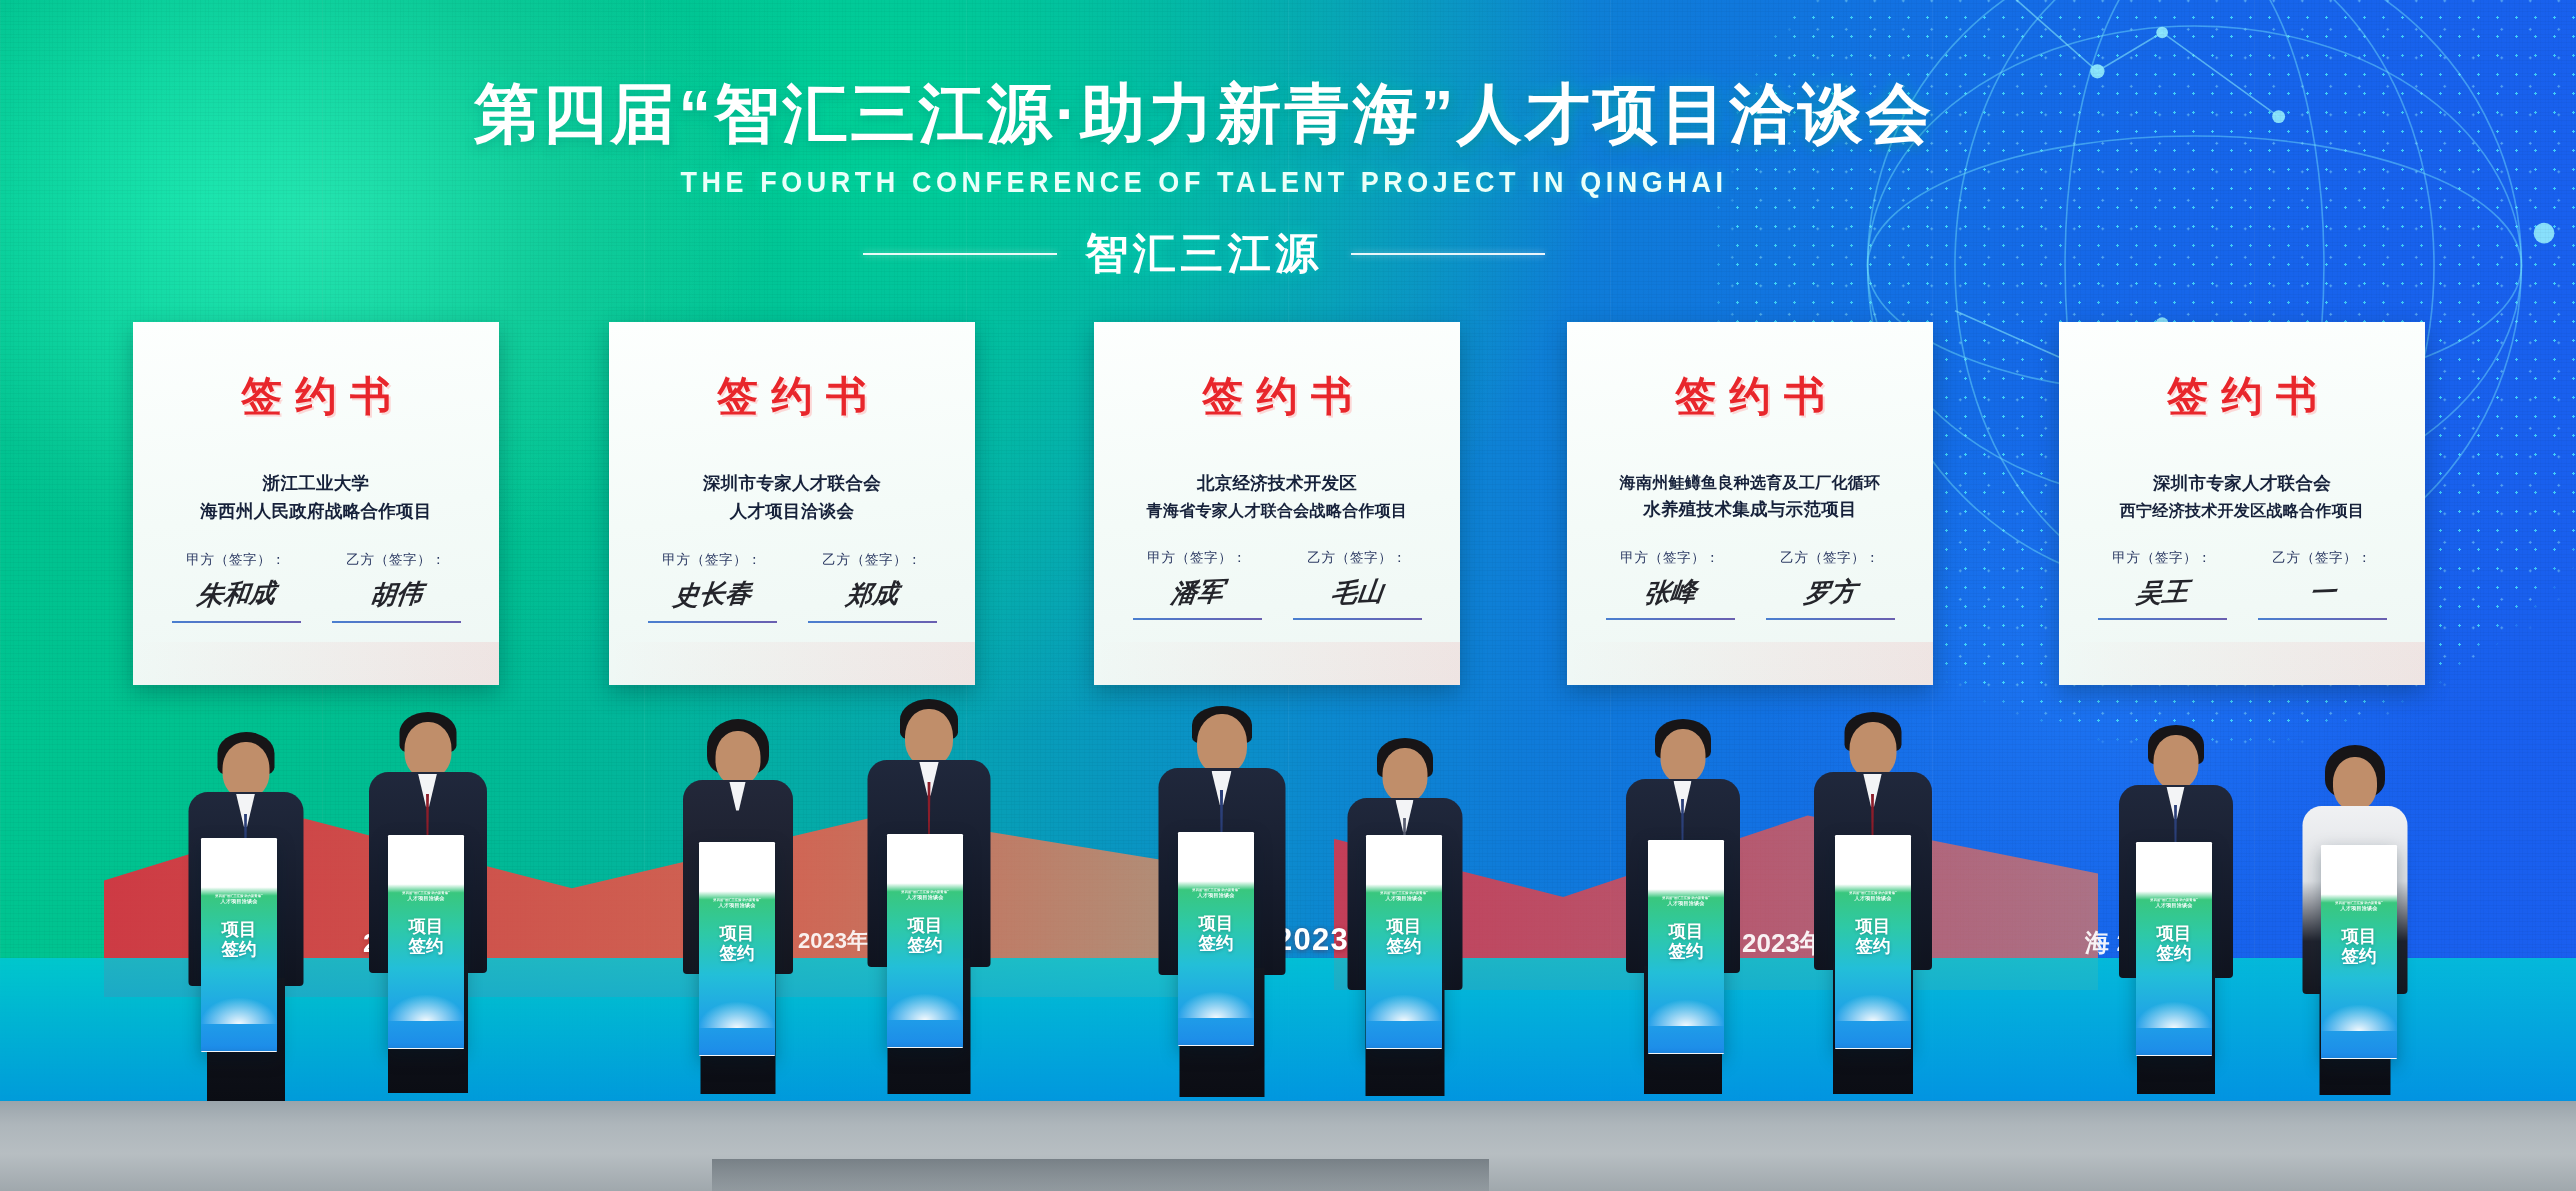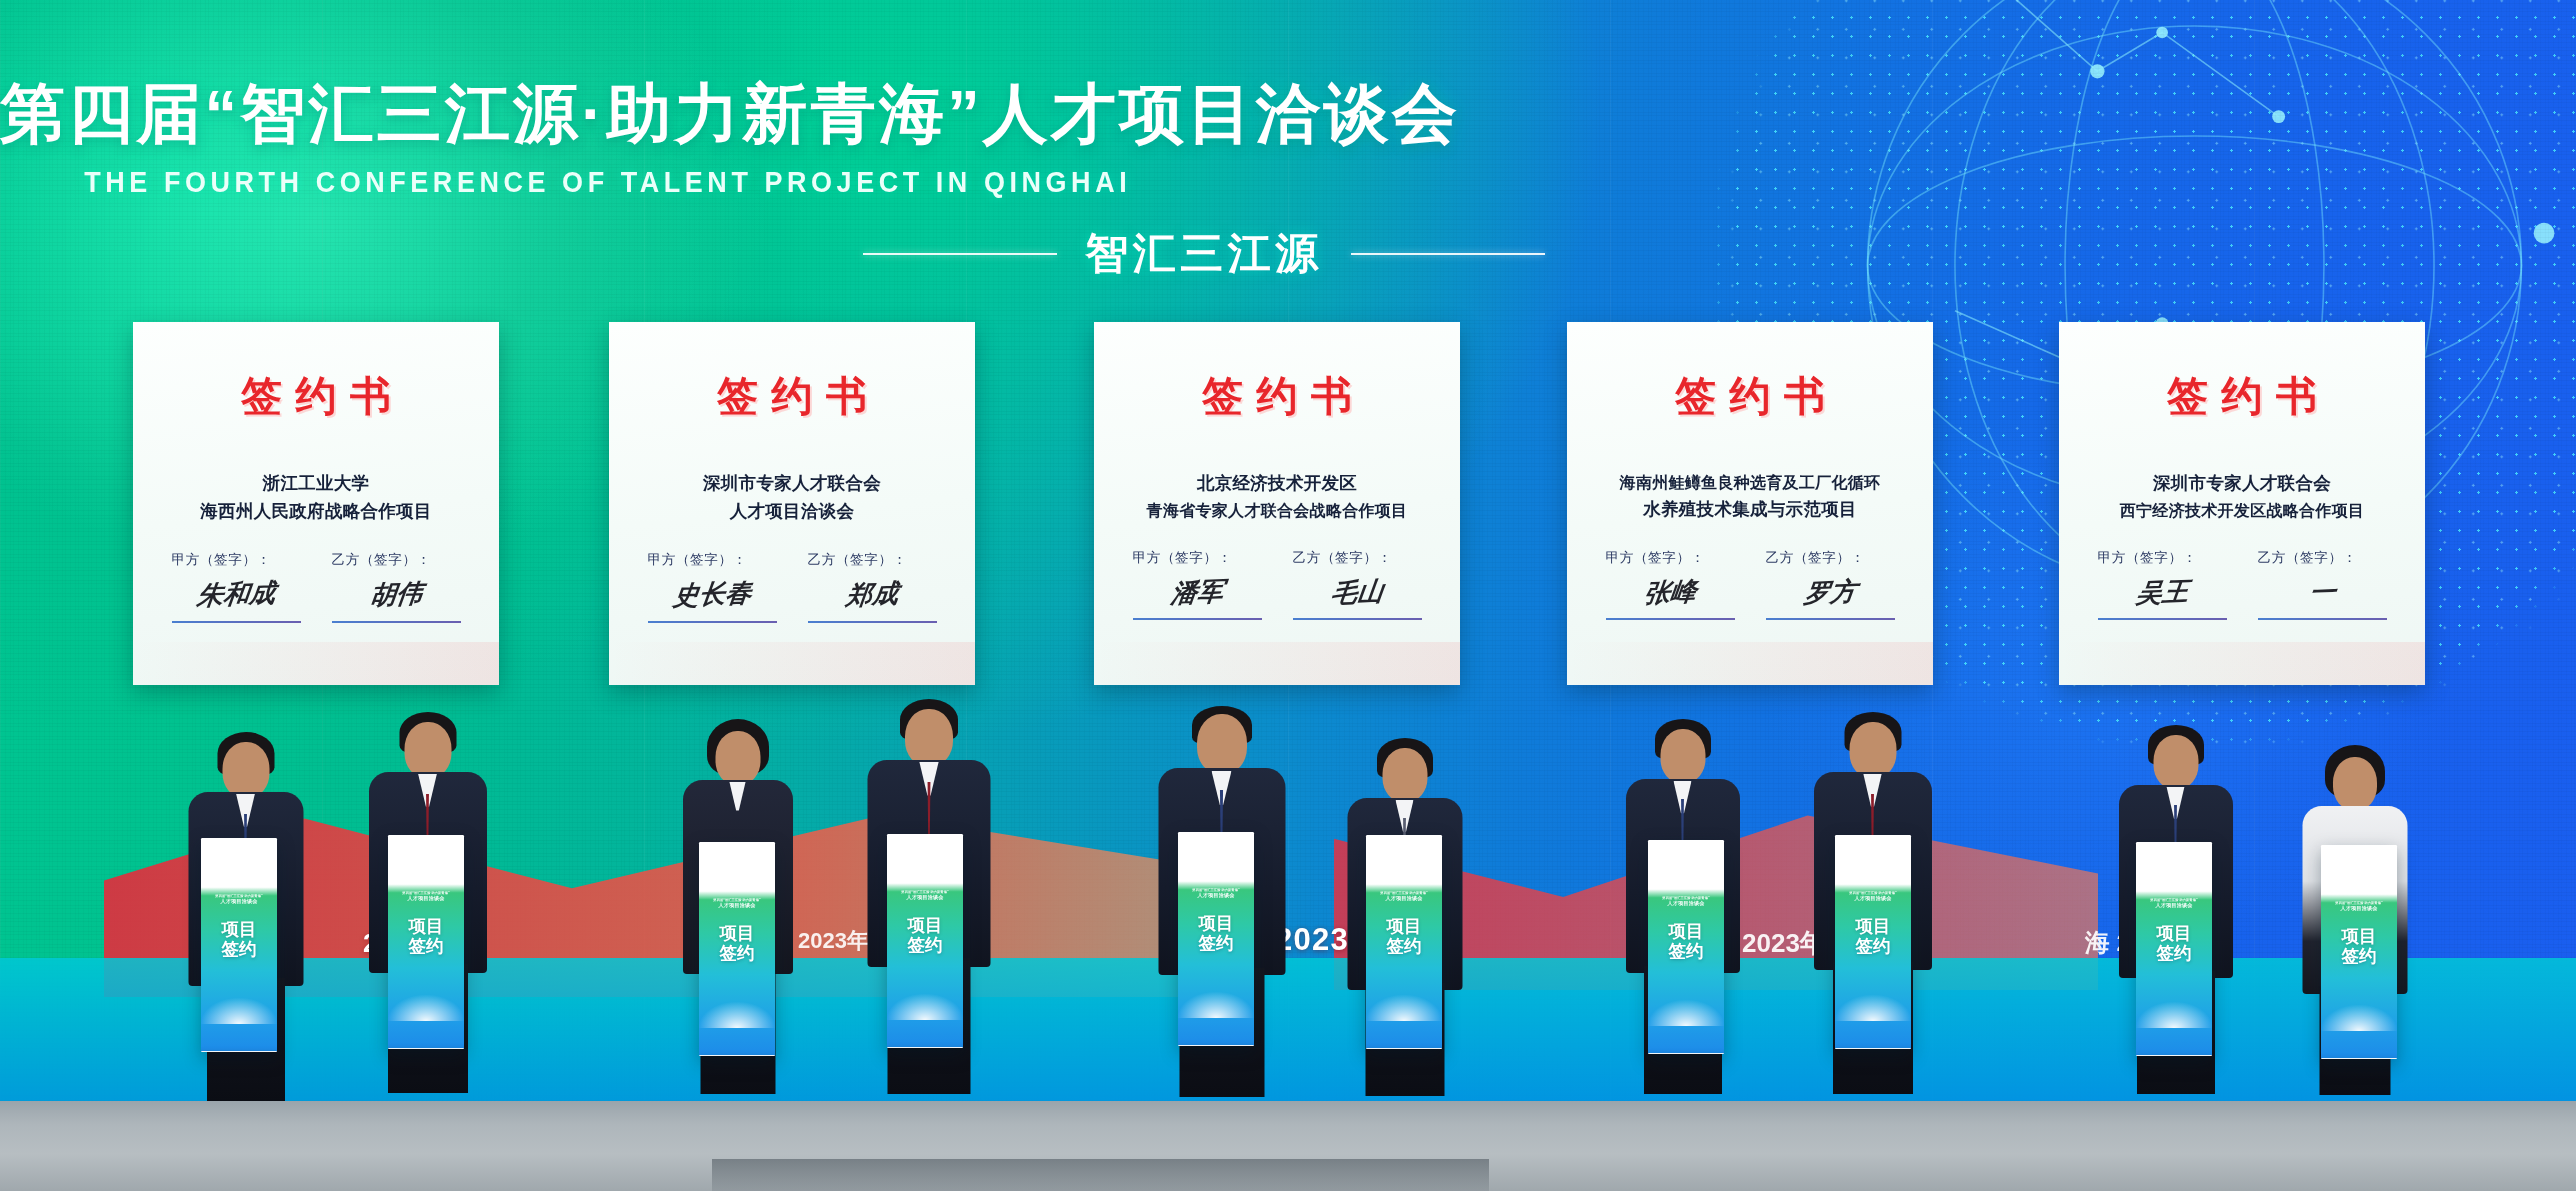--- a/index.html
+++ b/index.html
@@ -58,21 +58,21 @@
   }
   .globe-lines { position:absolute; inset:0; }
 
   
   .glow-a { position:absolute; left:-168px; top:-168px; width:971px; height:777px;
             background:radial-gradient(ellipse at center, rgba(90,255,205,.40), rgba(0,0,0,0) 66%); }
   .glow-b { position:absolute; right:117px; bottom:220px; width:712px; height:583px;
             background:radial-gradient(ellipse at center, rgba(40,140,255,.34), rgba(0,0,0,0) 68%); }
 
   
-  .title-block { position:absolute; left:0; top:0; width:2408px; text-align:left; }
+  .title-block { position:absolute; left:0; top:0; width:2408px; text-align:center; }
   .title-cn {
     margin-top:79px; color:#ffffff; font-size:65px; font-weight:bold;
     letter-spacing:3.2px; line-height:1.08;
     text-shadow:0 0 17px rgba(0,255,200,.38), 0 3.2px 11.7px rgba(0,60,60,.30);
     white-space:nowrap;
   }
   .title-en {
     margin-top:17px; color:#eafff9; font-size:29px; font-weight:bold;
     letter-spacing:4.9px; white-space:nowrap;
     text-shadow:0 0 11.7px rgba(0,255,200,.34);
@@ -97,21 +97,21 @@
     color:#e8262b; font-size:41px; font-weight:bold; letter-spacing:13.6px;
     text-indent:13.6px;
     text-shadow:1.9px 1.9px 0 rgba(255,170,170,.45);
   }
   .board .bk-project {
     margin-top:47px; text-align:center; color:#16213a;
     font-size:17.5px; font-weight:bold; line-height:1.48; letter-spacing:0.3px;
     padding:0 6.5px; white-space:nowrap;
   }
   .board .bk-project.wide { font-size:16px; }
-  .sig-row { margin-top:26px; display:flex; justify-content:space-around; padding:0 23px; }
+  .sig-row { margin-top:26px; display:flex; justify-content:space-around; padding:0 23px;text-align:center; }
   .sig-col { width:129px; }
   .sig-label { font-size:13.6px; color:#2c3a63; letter-spacing:0.6px;
                font-family:"Liberation Serif","DejaVu Serif",serif; white-space:nowrap; }
   .sig-mark { height:50px; display:flex; align-items:center; justify-content:center;
               color:#15151c; font-size:26px; font-weight:bold;
               font-family:"Liberation Serif","DejaVu Serif",serif;
               font-style:italic; transform:skewX(-9deg) rotate(-2.5deg); opacity:.93;
               white-space:nowrap; }
   .sig-line { height:1.9px; background:linear-gradient(90deg,#4a7fd0,#6a5fb0); margin-top:1.3px; }
 

